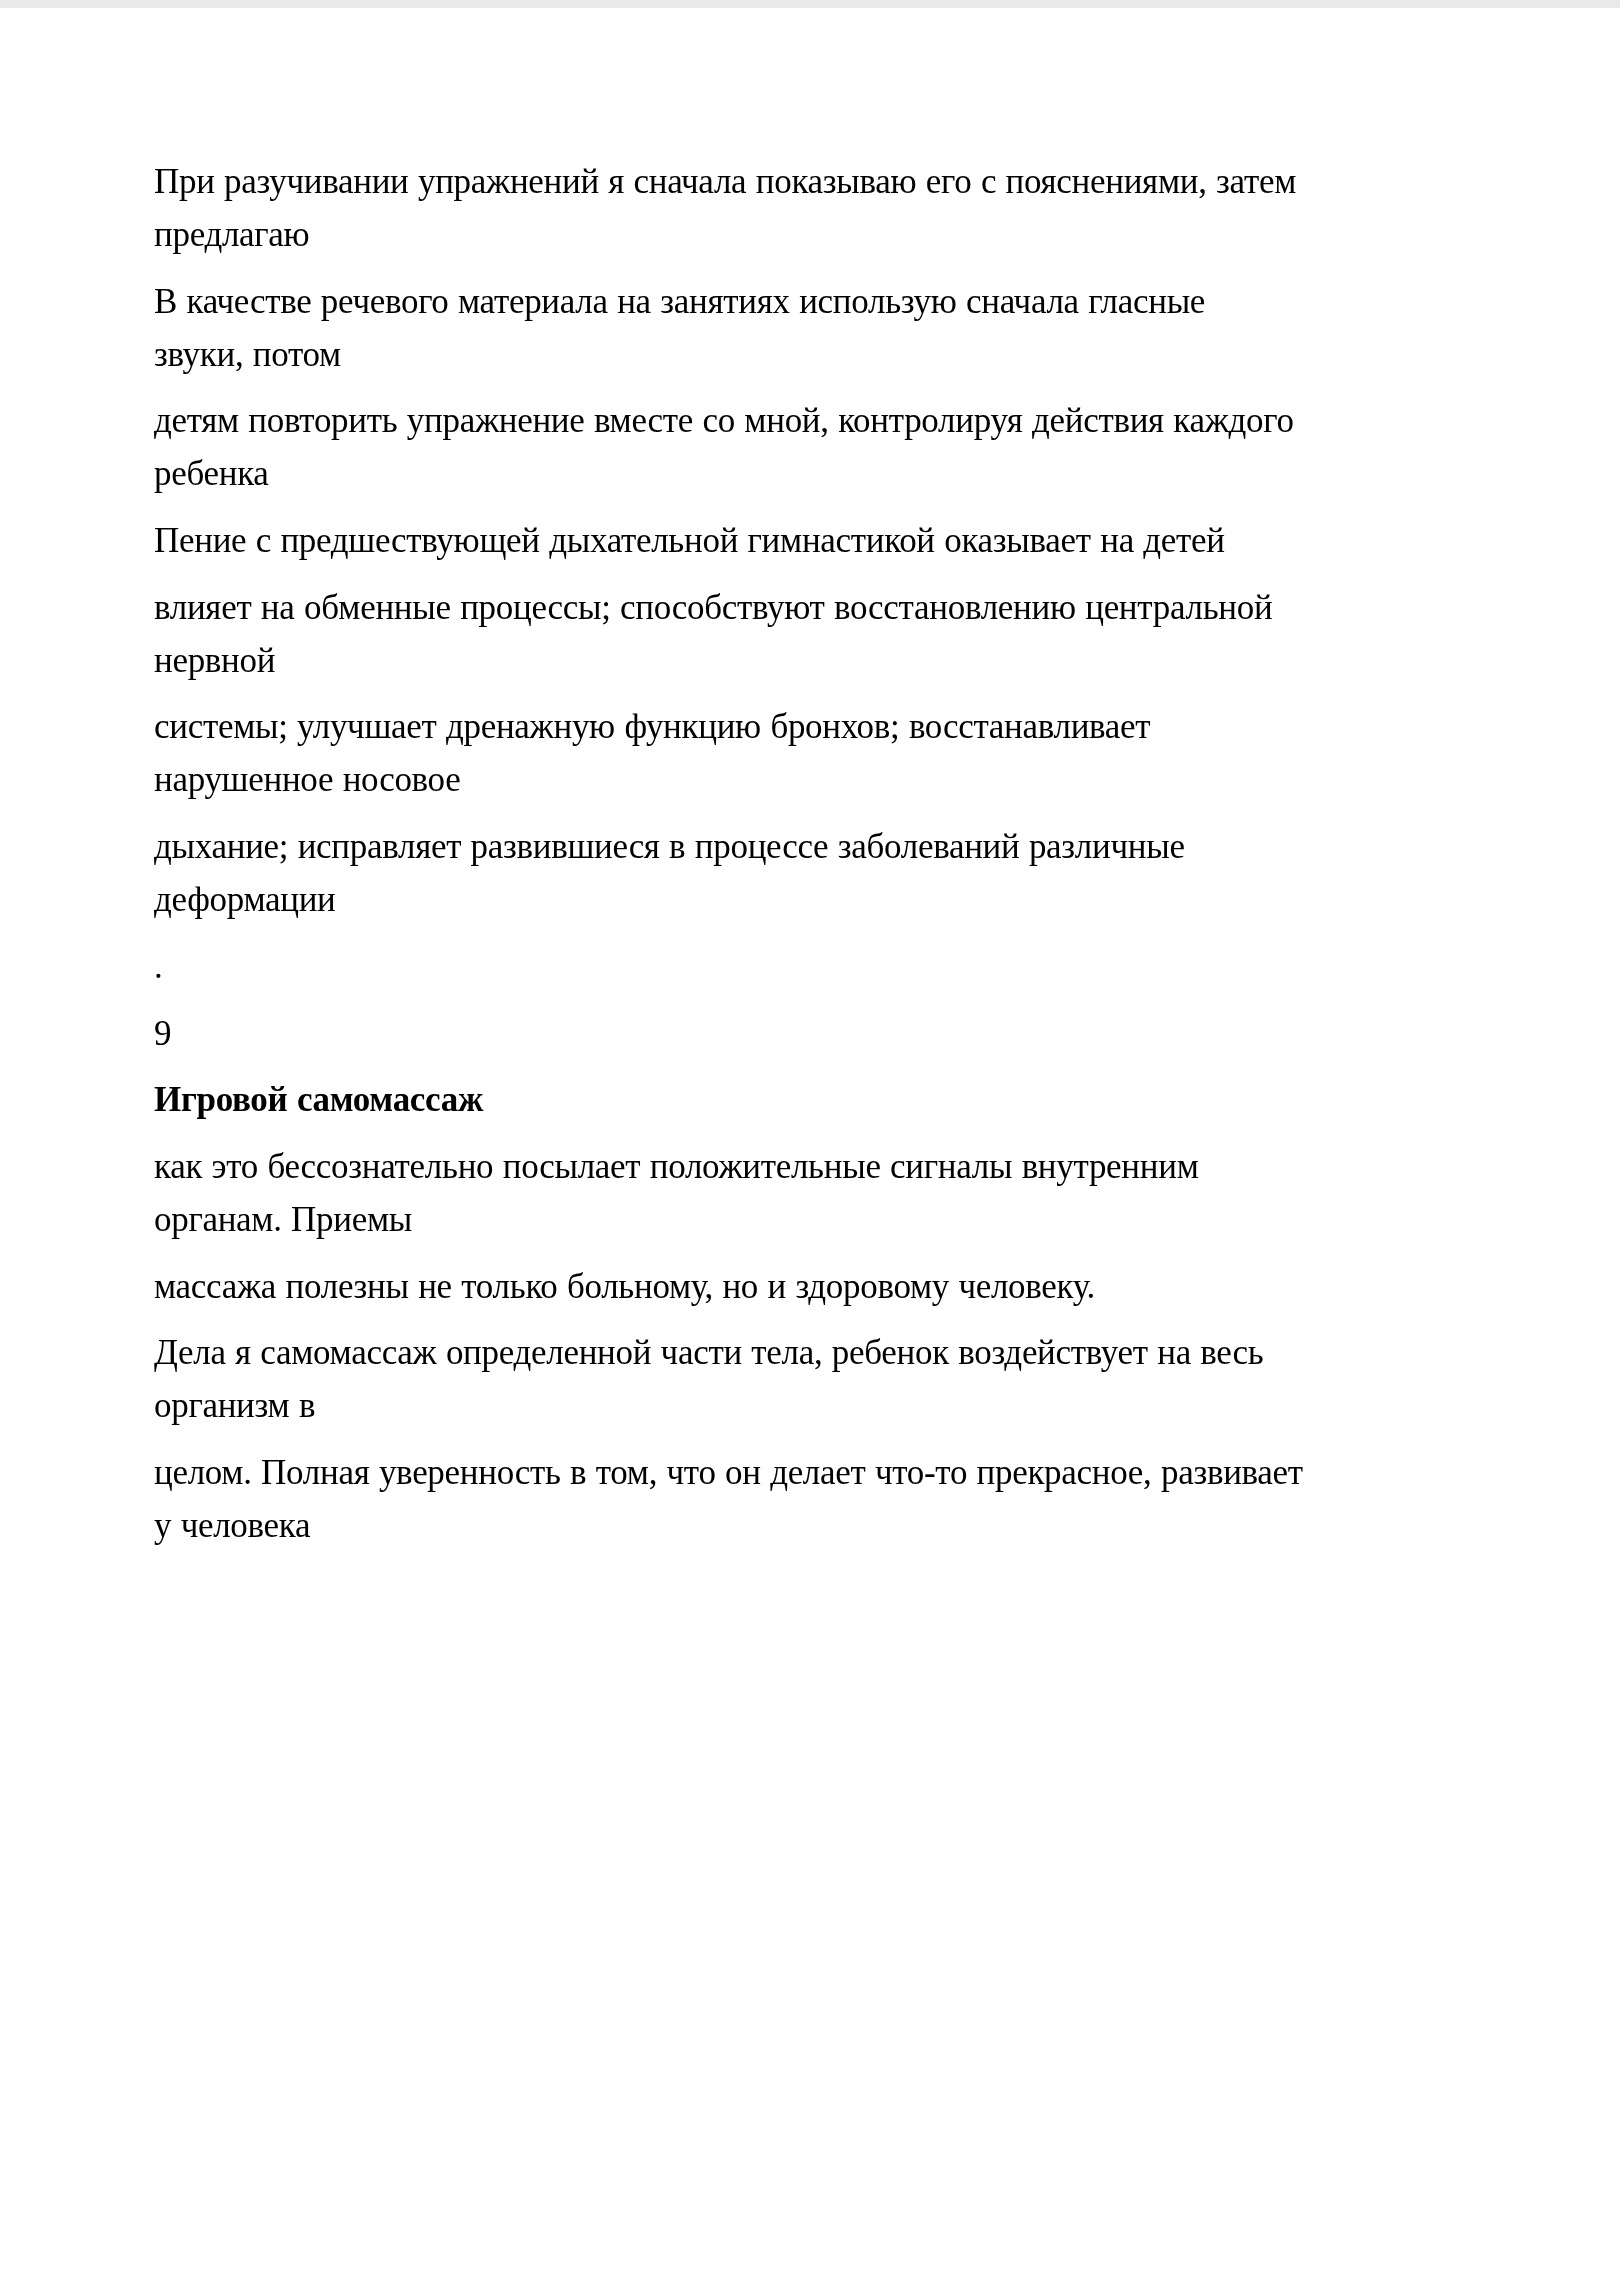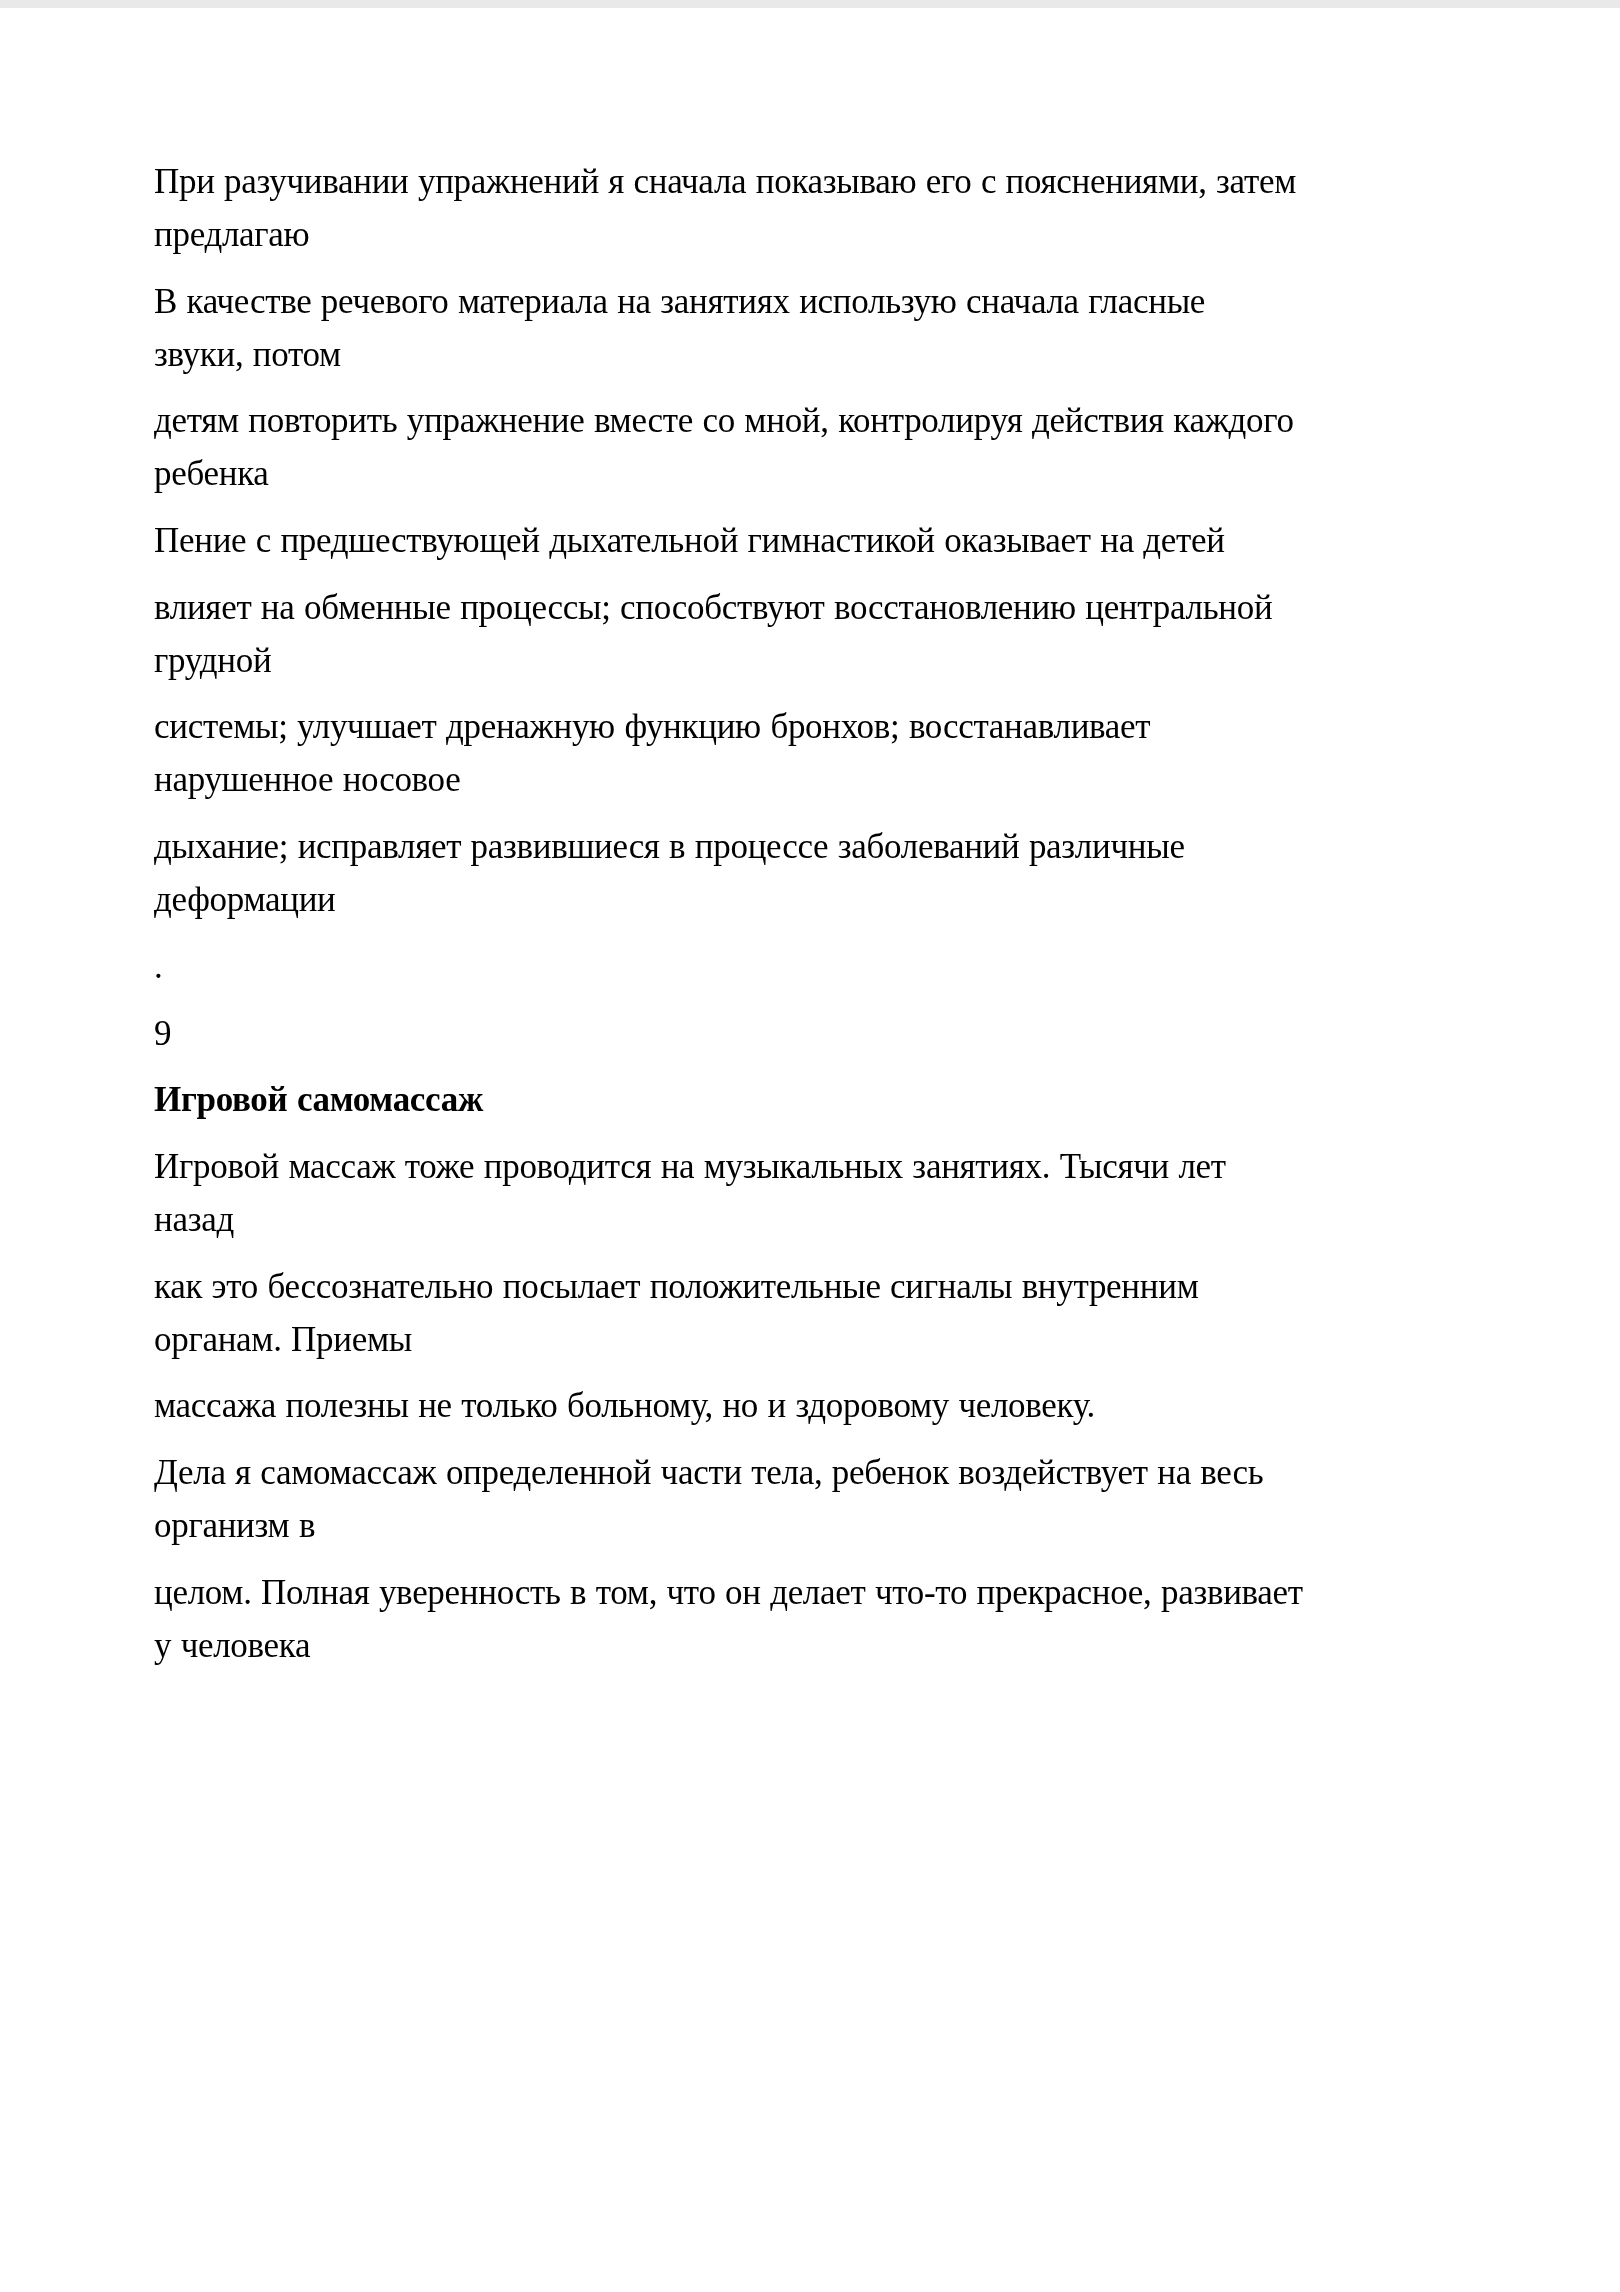--- a/index.html
+++ b/index.html
@@ -37,30 +37,28 @@
 
 <div class="page">
   <p class="para">При разучивании упражнений я сначала показываю его с пояснениями, затем
 предлагаю</p>
   <p class="para">В качестве речевого материала на занятиях использую сначала гласные
 звуки, потом</p>
   <p class="para">детям повторить упражнение вместе со мной, контролируя действия каждого
 ребенка</p>
   <p class="para">Пение с предшествующей дыхательной гимнастикой оказывает на детей</p>
   <p class="para">влияет на обменные процессы; способствуют восстановлению центральной
-грудной</p>
+нервной</p>
   <p class="para">системы; улучшает дренажную функцию бронхов; восстанавливает
 нарушенное носовое</p>
   <p class="para">дыхание; исправляет развившиеся в процессе заболеваний различные
 деформации</p>
   <p class="para">.</p>
   <p class="para">9</p>
   <p class="para heading">Игровой самомассаж</p>
-  <p class="para">Игровой массаж тоже проводится на музыкальных занятиях. Тысячи лет
-назад</p>
   <p class="para">как это бессознательно посылает положительные сигналы внутренним
 органам. Приемы</p>
   <p class="para">массажа полезны не только больному, но и здоровому человеку.</p>
   <p class="para">Дела я самомассаж определенной части тела, ребенок воздействует на весь
 организм в</p>
   <p class="para">целом. Полная уверенность в том, что он делает что-то прекрасное, развивает
 у человека</p>
 </div>
 
 

